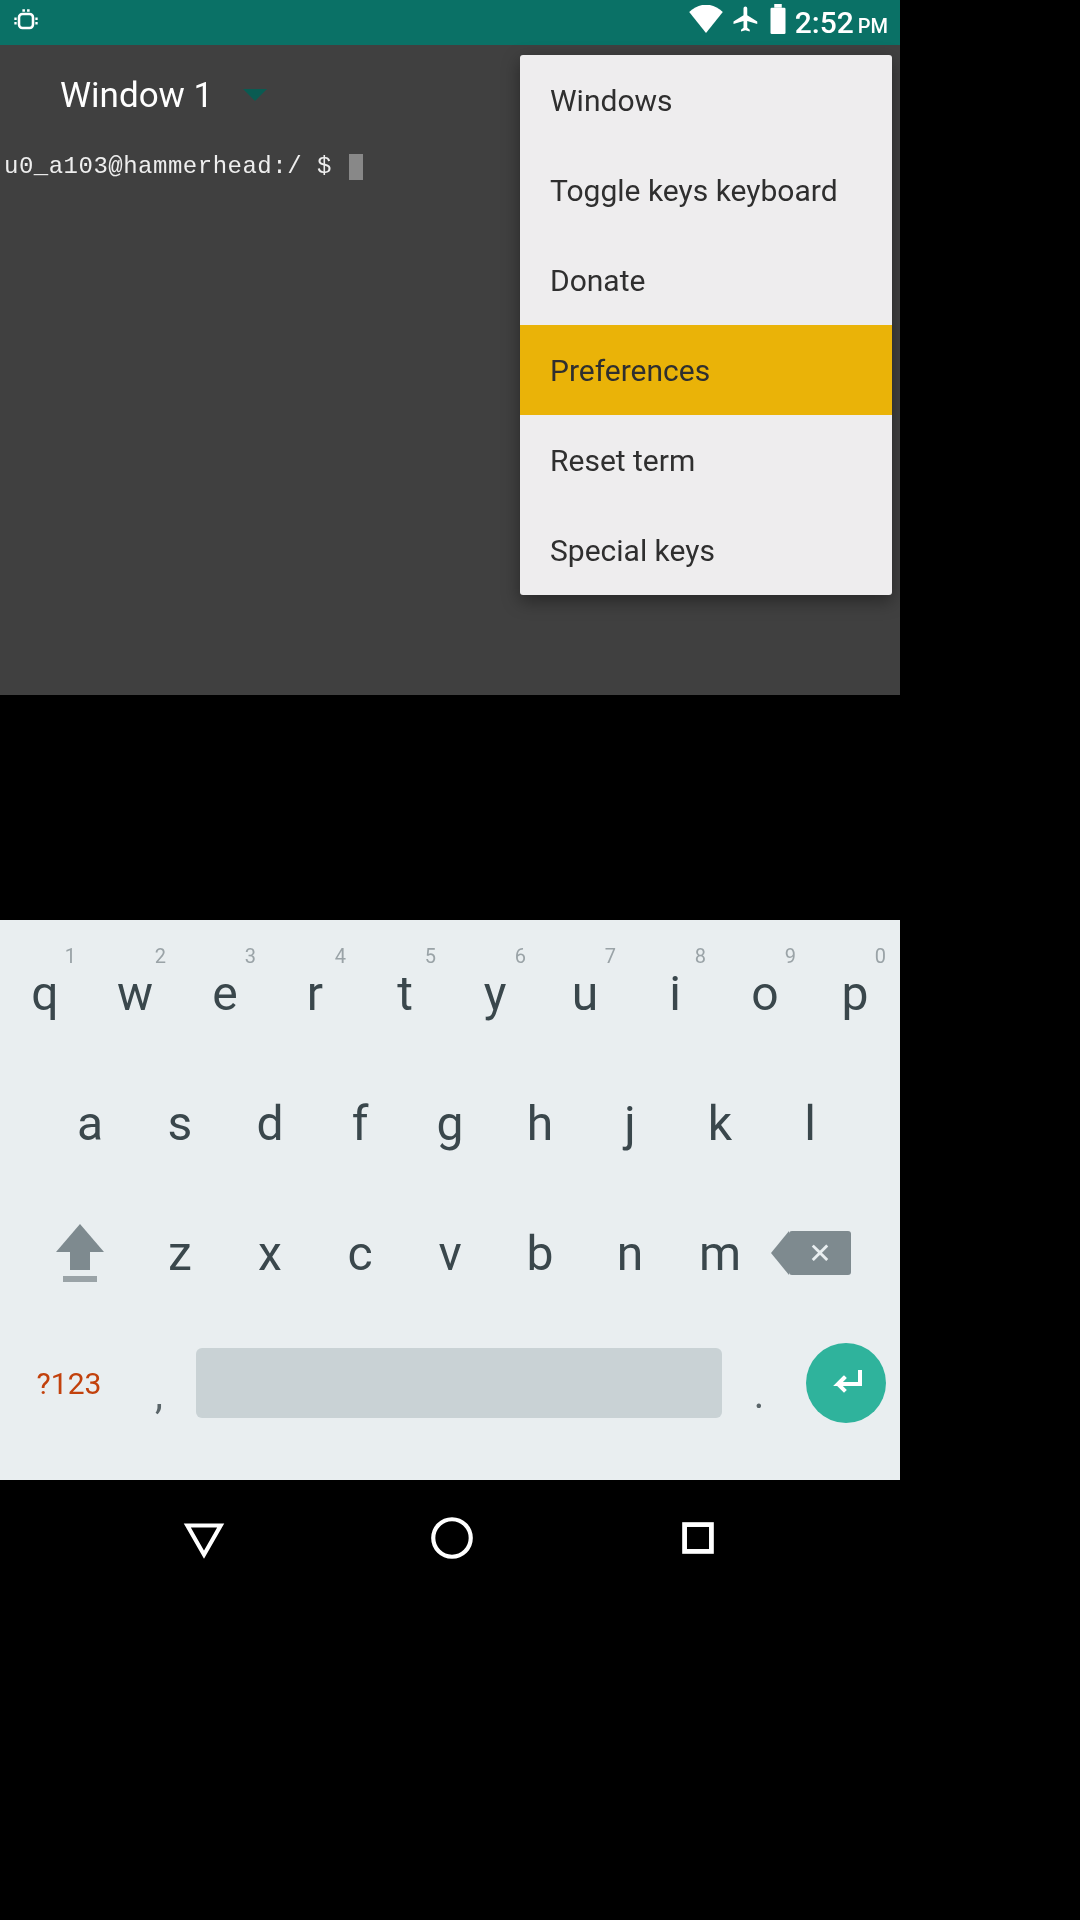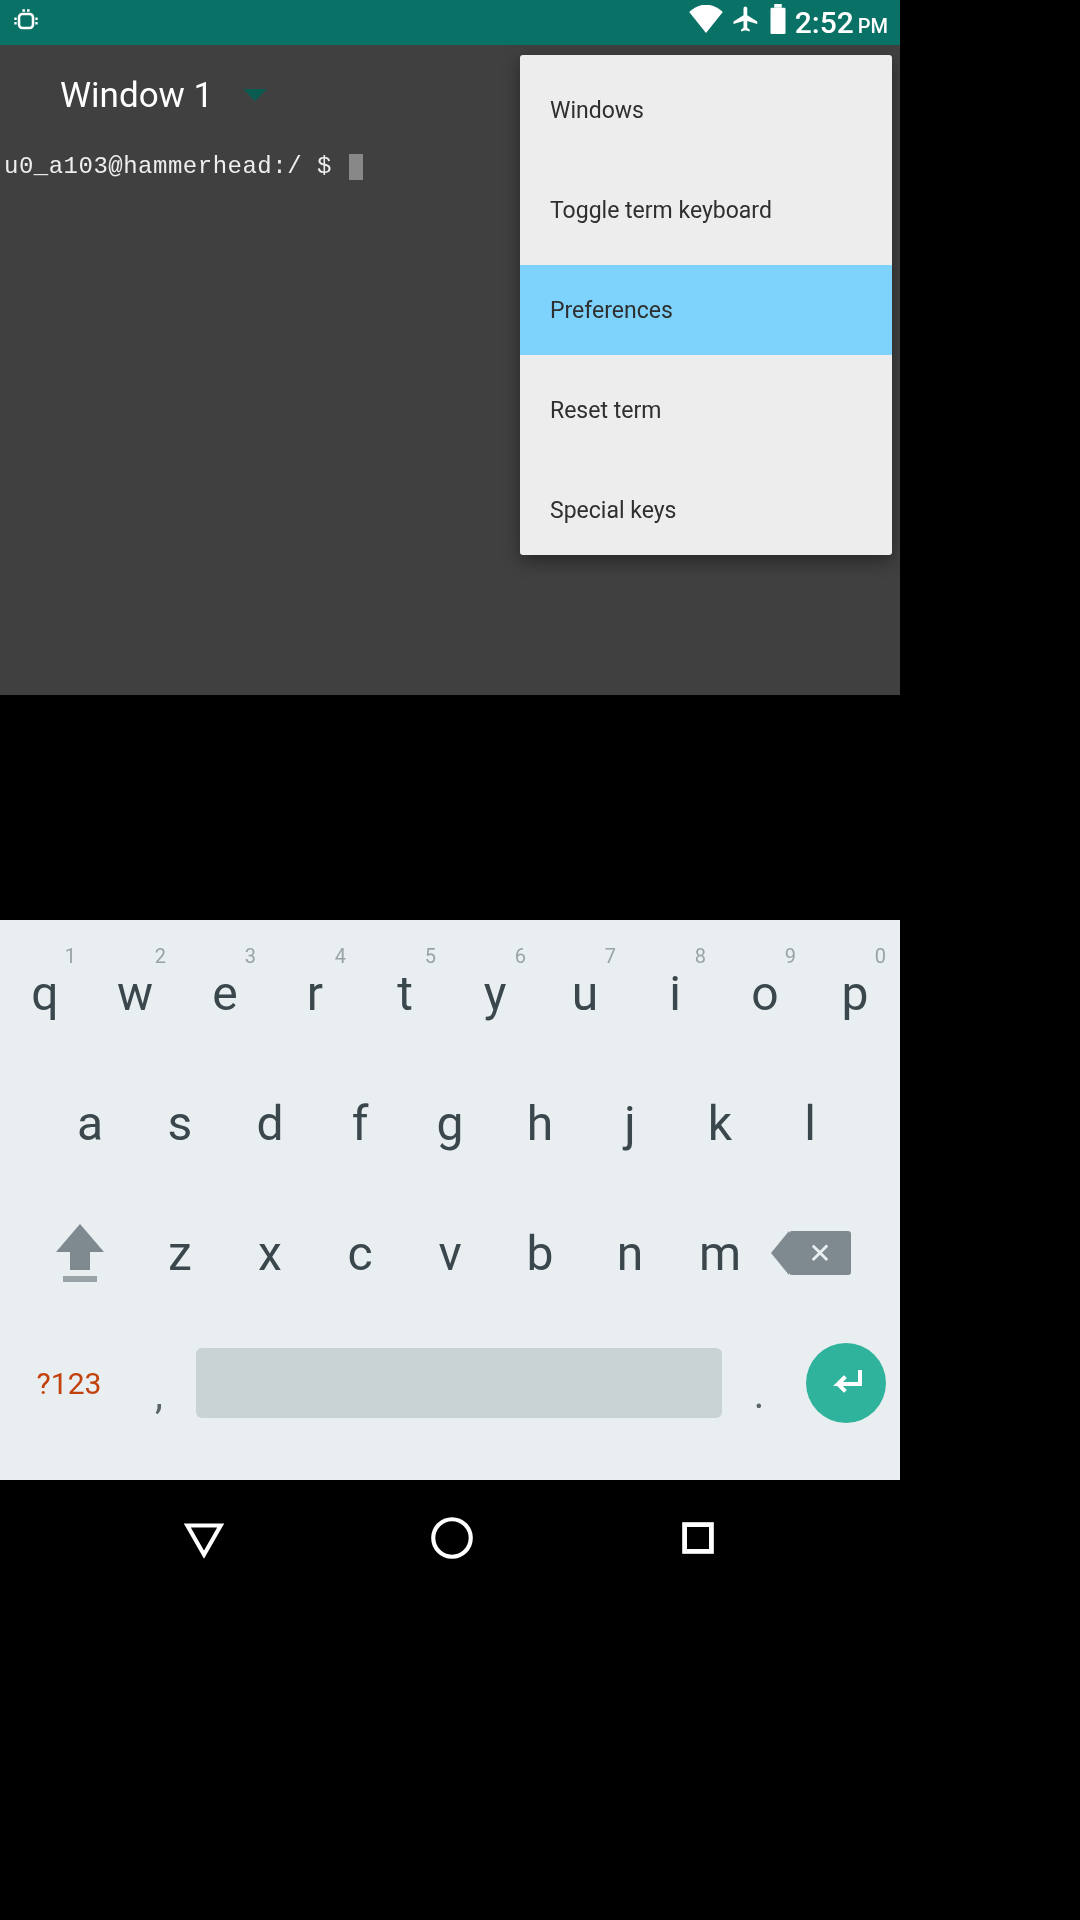--- a/index.html
+++ b/index.html
@@ -75,25 +75,24 @@
       border-radius: 3px;
       box-shadow: 0 6px 18px rgba(0,0,0,0.4);
       z-index: 100;
       overflow: hidden;
     }
     .popup-item {
       height: 90px;
       display: flex;
       align-items: center;
       padding: 2px 30px;
-      font-size: 23px;
+      font-size: 30px;
       color: #2f2f2f;
-      margin-top: 10px;
-    }
-    .popup-item.highlight { background: #7dd3fc; }
+    }
+    .popup-item.highlight { background: #eab308; }
     
     .keyboard {
       position: absolute;
       bottom: 120px;
       left: 0; right: 0;
       height: 560px;
       background: #e9eef0;
       padding-top: 18px;
     }
     .kb-row {
@@ -234,21 +233,22 @@
     <span class="dropdown-triangle"></span>
   </div>
 </div>
 
 <div class="terminal">
   <span class="prompt">u0_a103@hammerhead:/ $ </span><span class="cursor"></span>
 </div>
 
 <div class="popup-menu" id="popup">
     <div class="popup-item">Windows</div>
-    <div class="popup-item">Toggle term keyboard</div>
+    <div class="popup-item">Toggle keys keyboard</div>
+    <div class="popup-item">Donate</div>
     <div class="popup-item highlight">Preferences</div>
     <div class="popup-item">Reset term</div>
     <div class="popup-item">Special keys</div>
   </div>
 
 <div class="keyboard">
   <div class="kb-row" id="kbrow1">
       <div class="key"><span class="hint">1</span>q</div>
       <div class="key"><span class="hint">2</span>w</div>
       <div class="key"><span class="hint">3</span>e</div>

